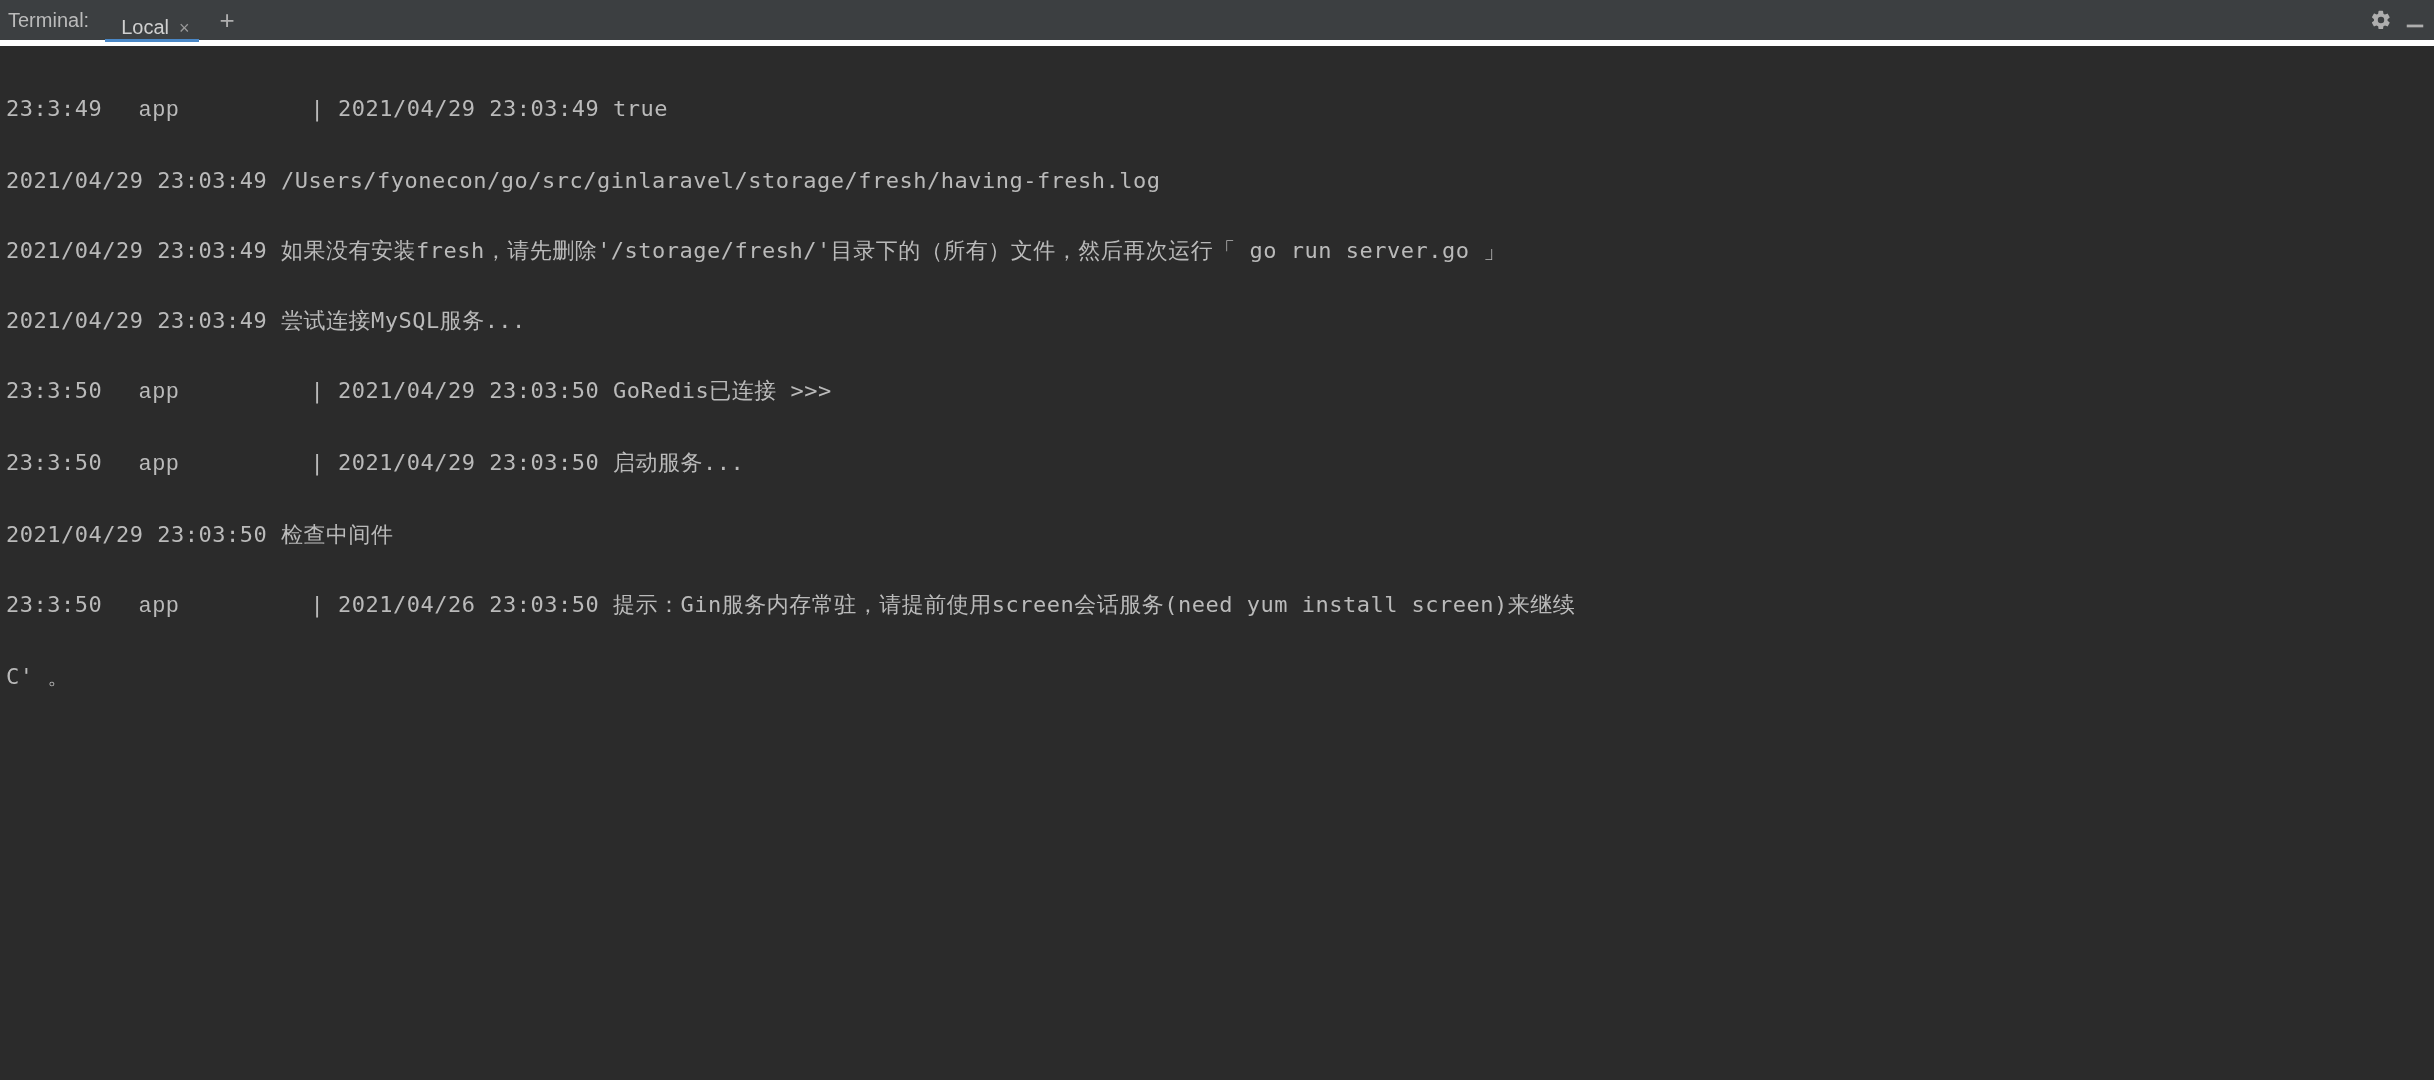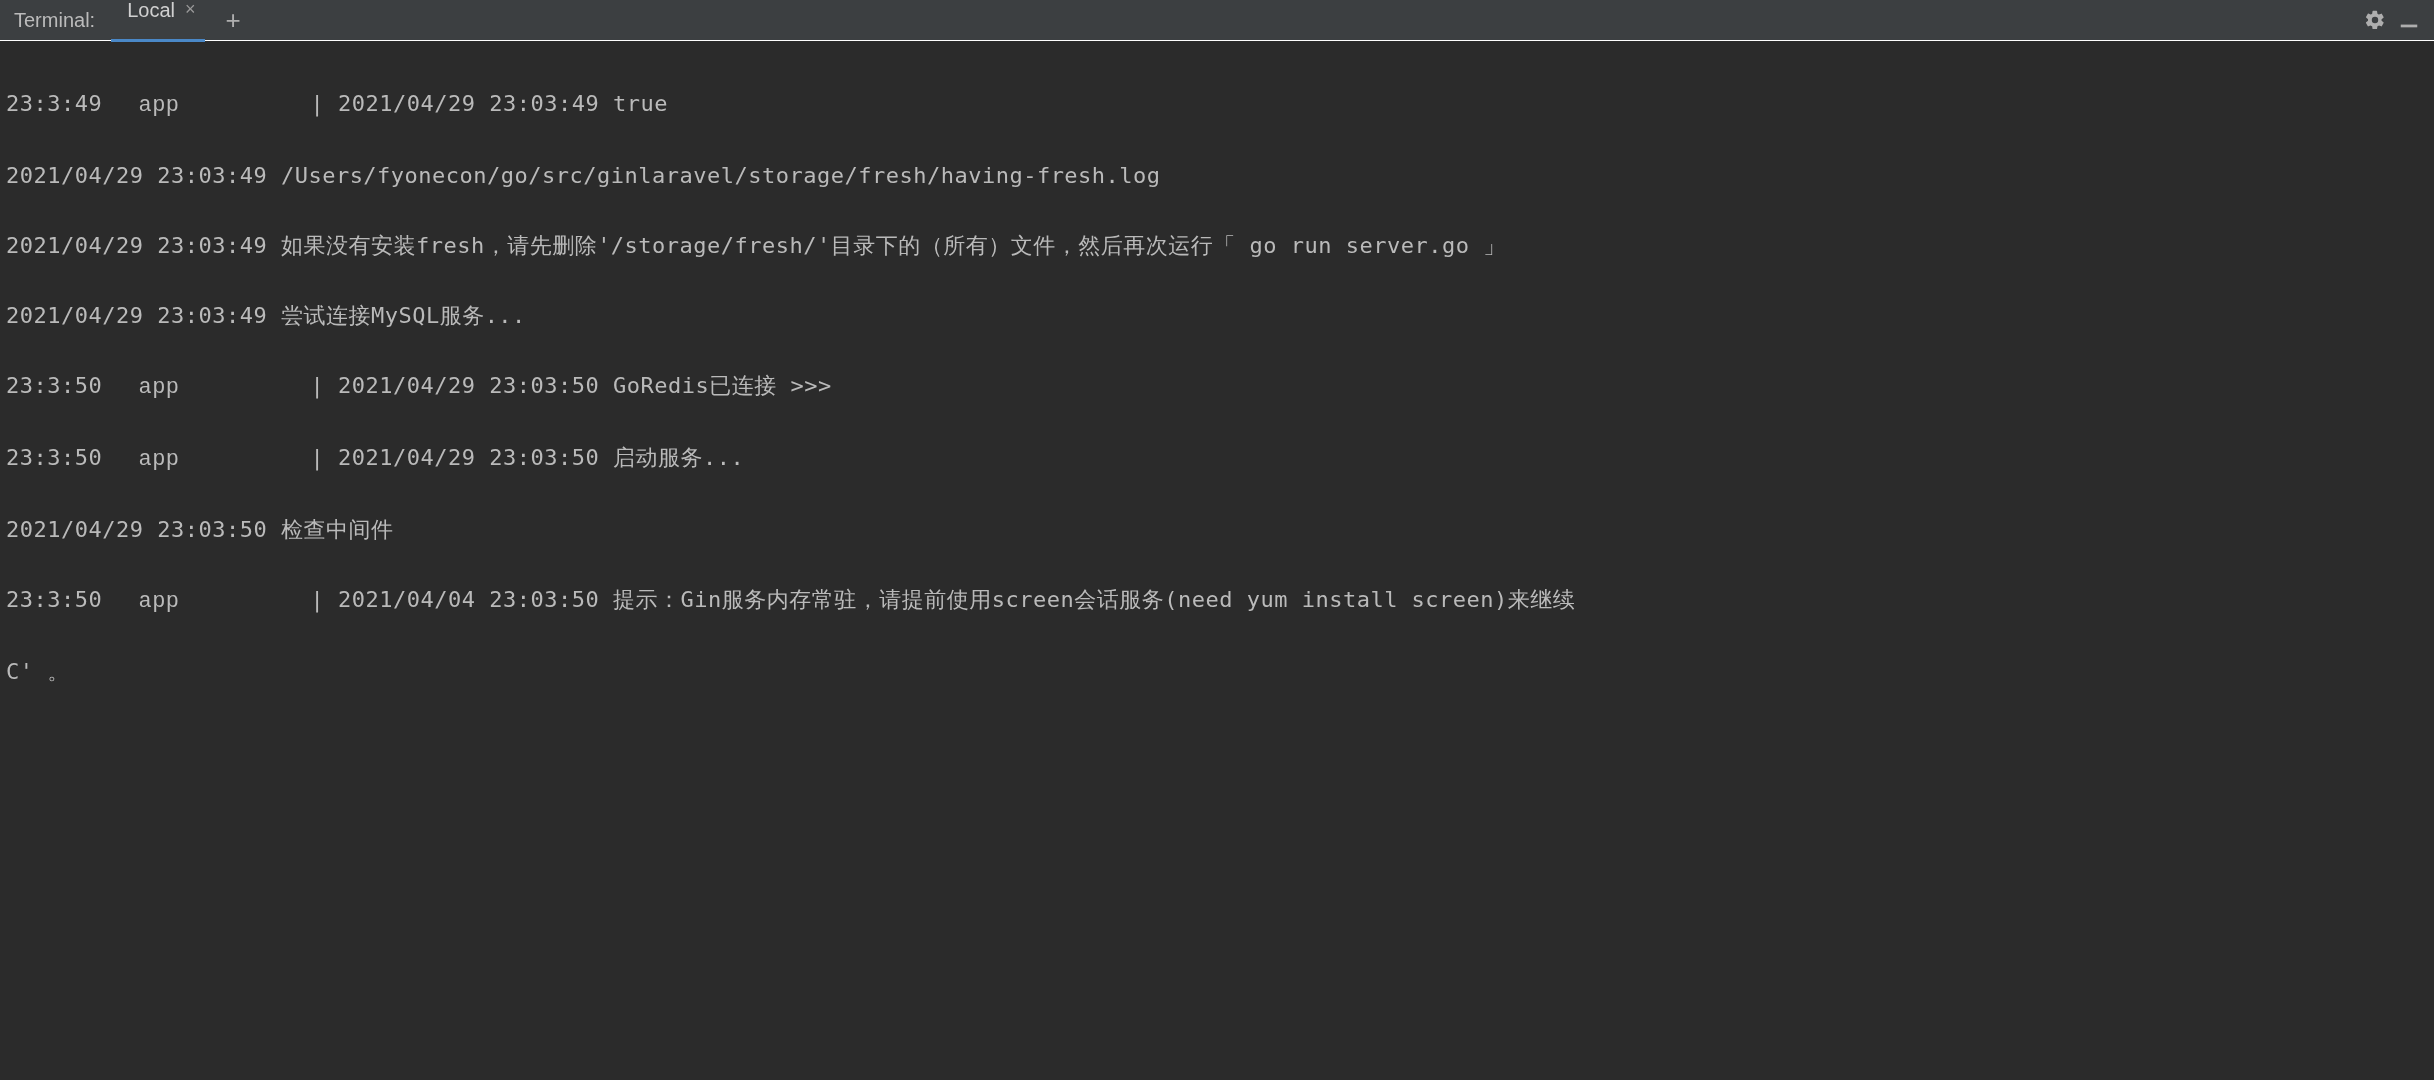--- a/index.html
+++ b/index.html
@@ -13,33 +13,33 @@
     color: #bababa;
     overflow: hidden;
   }
 
   
   .header {
     display: flex;
     align-items: center;
     height: 40px;
     background: #3c3f41;
-    border-bottom: 1px solid #ffffff;
-    padding: 0 10px;
+    border-bottom: 6px solid #ffffff;
+    padding: 0 4px;
     font-family: -apple-system, BlinkMacSystemFont, "Helvetica Neue", Arial, sans-serif;
     font-size: 20px;
     color: #bbbbbb;
   }
   .header .title {
     padding: 0 12px 0 4px;
     color: #bbbbbb;
   }
   .tab {
     display: flex;
-    align-items: flex-start;
+    align-items: flex-end;
     height: 40px;
     padding: 0 10px 0 16px;
     margin-left: 4px;
     color: #d0d0d0;
     position: relative;
     cursor: pointer;
   }
   .tab.active {
     border-bottom: 3px solid #4a88c7;
   }
@@ -108,20 +108,20 @@
 </div>
 
 <div class="terminal">
 <span class="line"><span class="col-ts">23:3:49</span><span class="col-app">app</span><span> | 2021/04/29 23:03:49 true</span></span>
 <span class="line">2021/04/29 23:03:49 /Users/fyonecon/go/src/ginlaravel/storage/fresh/having-fresh.log</span>
 <span class="line">2021/04/29 23:03:49 如果没有安装fresh，请先删除'/storage/fresh/'目录下的（所有）文件，然后再次运行「 go run server.go 」</span>
 <span class="line">2021/04/29 23:03:49 尝试连接MySQL服务...</span>
 <span class="line"><span class="col-ts">23:3:50</span><span class="col-app">app</span><span> | 2021/04/29 23:03:50 GoRedis已连接 &gt;&gt;&gt;</span></span>
 <span class="line"><span class="col-ts">23:3:50</span><span class="col-app">app</span><span> | 2021/04/29 23:03:50 启动服务...</span></span>
 <span class="line">2021/04/29 23:03:50 检查中间件</span>
-<span class="line"><span class="col-ts">23:3:50</span><span class="col-app">app</span><span> | 2021/04/04 23:03:50 提示：Gin服务内存常驻，请提前使用screen会话服务(need yum install screen)来继续</span></span>
+<span class="line"><span class="col-ts">23:3:50</span><span class="col-app">app</span><span> | 2021/04/26 23:03:50 提示：Gin服务内存常驻，请提前使用screen会话服务(need yum install screen)来继续</span></span>
 <span class="line">C' 。</span>
 <span class="line"></span>
 
 
 
 
 </div>
 
 </body></html>

